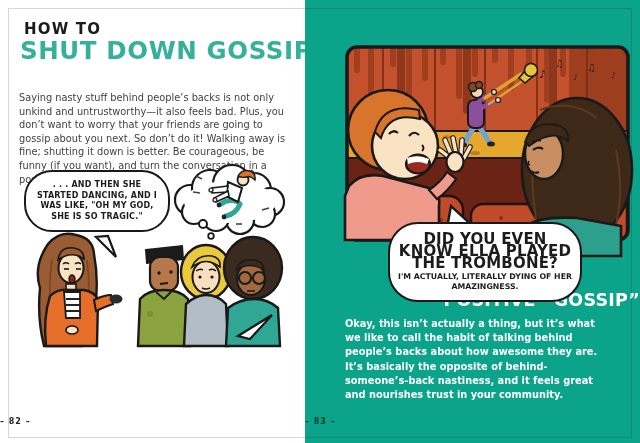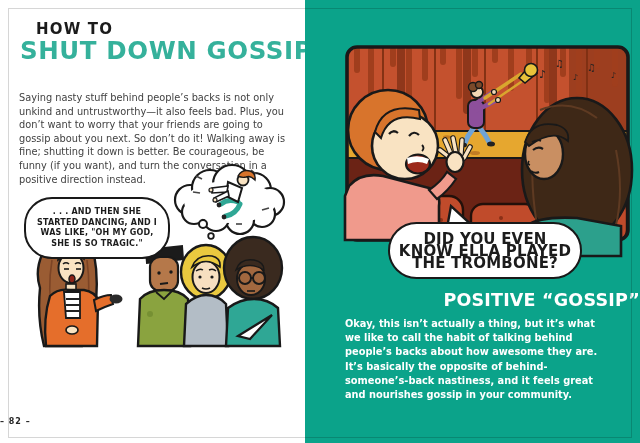--- a/index.html
+++ b/index.html
@@ -8,39 +8,39 @@
     font-family:"DejaVu Sans",sans-serif;background:#fff;
   }
   .page{position:absolute;top:0;height:443px;}
   .page-left{left:0;width:305px;background:#ffffff;}
   .page-right{left:305px;width:335px;background:#0BA38A;}
   .hairline{
     position:absolute;left:8px;top:8px;width:622px;height:428px;
     border:1px solid rgba(0,0,0,0.16);pointer-events:none;z-index:40;
   }
   .kicker{
-    position:absolute;left:36px;top:20px;margin:0;
+    position:absolute;left:24px;top:20px;margin:0;
     font-size:15px;font-weight:800;letter-spacing:1.2px;color:#1b1b1b;
   }
   .title{
     position:absolute;left:20px;top:36px;margin:0;
     font-size:24.5px;font-weight:800;letter-spacing:.6px;color:#35B19B;white-space:nowrap;
   }
   .intro{
     position:absolute;left:4px;top:76px;width:276px;margin:15px;
     font-size:9.8px;line-height:13.6px;color:#414141;font-weight:500;
   }
   .illu{position:absolute;z-index:1;}
   .bubble{
     position:absolute;z-index:3;background:#fff;border:2.5px solid #191919;
     color:#1c1c1c;text-align:center;font-weight:700;
   }
   .bubble .hl{color:#1EA28A;}
   .bubble-gossip{
-    left:24px;top:197px;width:132px;border-radius:28px;
+    left:24px;top:170px;width:132px;border-radius:28px;
     padding:8px 5px;font-size:8px;line-height:10.6px;letter-spacing:.2px;
   }
   .bubble-reply{
     left:58px;top:327px;width:230px;border-radius:34px;
     padding:10px 10px;font-size:8px;line-height:11px;letter-spacing:.2px;
   }
   .bubble-right{
     left:83px;top:222px;width:178px;border-radius:30px;padding:9px 6px 8px;
   }
   .bubble-right .b-main{font-size:15px;line-height:12px;font-weight:800;letter-spacing:.2px;}
@@ -315,21 +315,23 @@
         <path d="M207,102 q5,-3 9,-1" fill="none" stroke="#191919" stroke-width="1.6"></path>
         <path d="M204,121 q-2,3 1,4" fill="none" stroke="#191919" stroke-width="1.6"></path>
         <path d="M206,131 q4,3 8,1" fill="none" stroke="#191919" stroke-width="2"></path>
         <path d="M202,186 Q214,176 252,178 L296,186 L296,216 L198,216 Z" fill="#2CA08C" stroke="#191919" stroke-width="2.6"></path>
       </g>
       <path d="M126,166 L122,188 L150,188 Z" fill="#fff" stroke="#191919" stroke-width="2.4"></path>
     </svg>
 
     <div class="bubble bubble-right">
       <div class="b-main">DID YOU EVEN KNOW ELLA PLAYED THE TROMBONE?</div>
+      <div class="b-sub">I'M ACTUALLY, LITERALLY DYING OF HER AMAZINGNESS.</div>
     </div>
 
     <h2 class="heading">POSITIVE “GOSSIP”</h2>
-    <p class="rbody">Okay, this isn’t actually a thing, but it’s what we like to call the habit of talking behind people’s backs about how awesome they are. It’s basically the opposite of behind-someone’s-back nastiness, and it feels great and nourishes gossip in your community.</p>
-
+    <p class="rbody">Okay, this isn’t actually a thing, but it’s what we like to call the habit of talking behind people’s backs about how awesome they are. It’s basically the opposite of behind-someone’s-back nastiness, and it feels great and nourishes trust in your community.</p>
+
+    <div class="pagenum pagenum-right">– 83 –</div>
   </div>
 
   <div class="hairline"></div>
 </div>
 
 </body></html>

